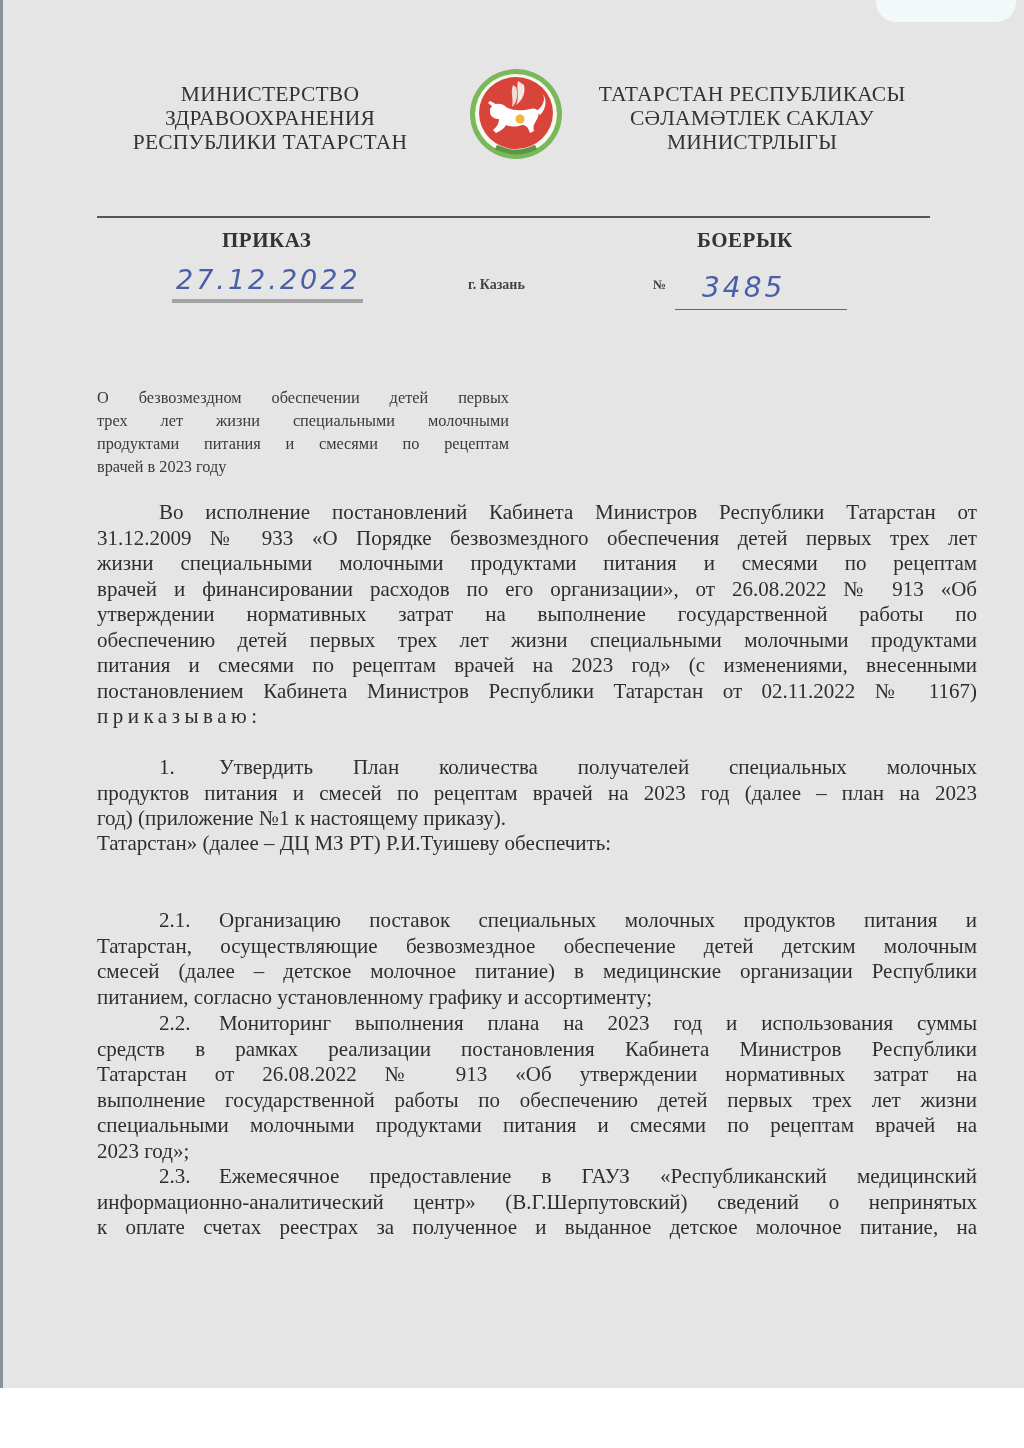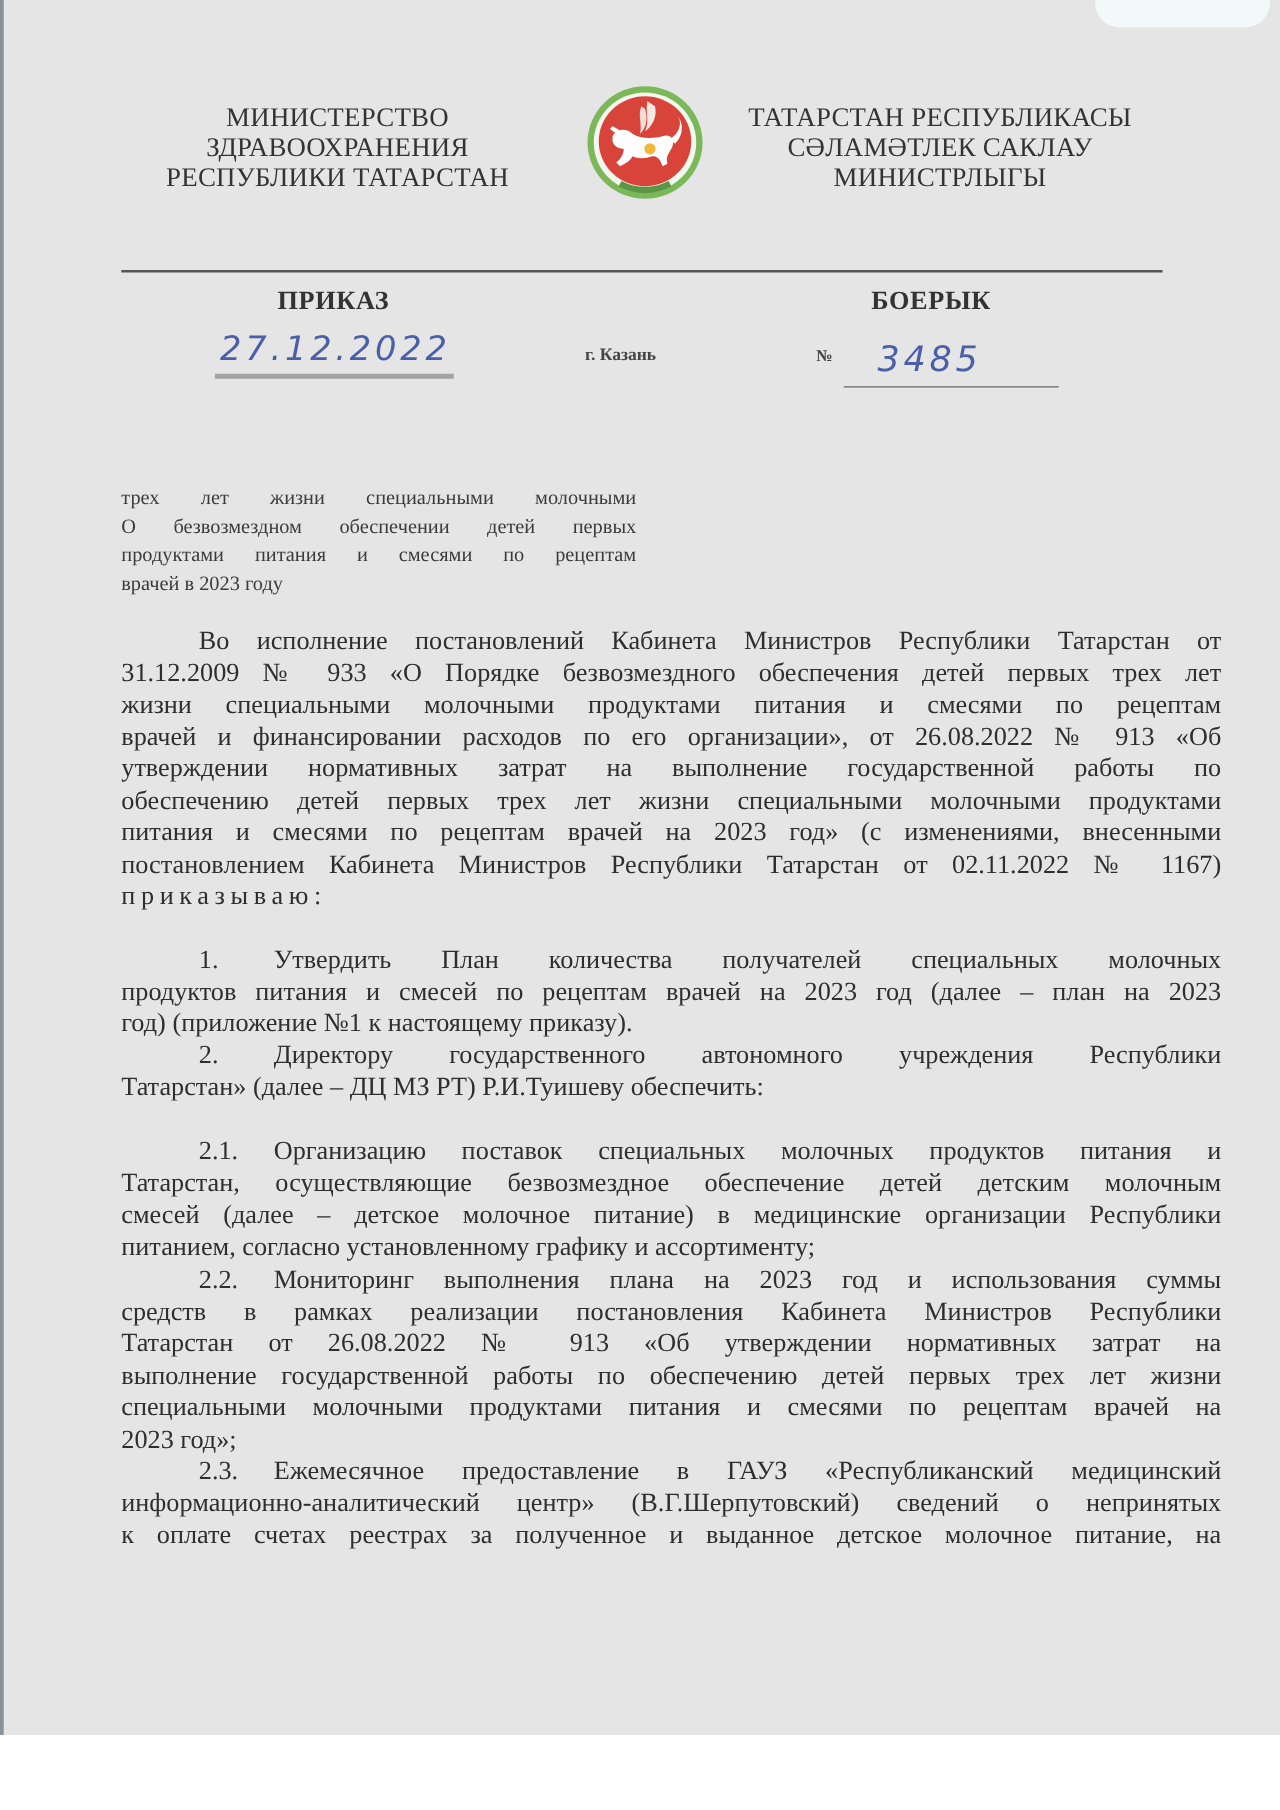--- a/index.html
+++ b/index.html
@@ -253,22 +253,22 @@
   </div>
 
   <div class="city">г. Казань</div>
 
   <div class="num-sign">№</div>
   <div class="number-field">
     <span class="number-value handwriting">3485</span>
   </div>
 
   <div class="subject">
+    <div>О безвозмездном обеспечении детей первых</div>
     <div>трех лет жизни специальными молочными</div>
-    <div>О безвозмездном обеспечении детей первых</div>
     <div>продуктами питания и смесями по рецептам</div>
     <div class="last">врачей в 2023 году</div>
   </div>
 
   <div class="body-text" id="preamble">
     <span class="line indent">Во исполнение постановлений Кабинета Министров Республики Татарстан от</span>
     <span class="line">31.12.2009 № 933 «О Порядке безвозмездного обеспечения детей первых трех лет</span>
     <span class="line">жизни специальными молочными продуктами питания и смесями по рецептам</span>
     <span class="line">врачей и финансировании расходов по его организации», от 26.08.2022 № 913 «Об</span>
     <span class="line">утверждении нормативных затрат на выполнение государственной работы по</span>
@@ -278,21 +278,20 @@
     <span class="line last spaced">приказываю:</span>
   </div>
 
   <div class="body-text" id="item1">
     <span class="line indent"><span class="num">1.</span><span>Утвердить План количества получателей специальных молочных</span></span>
     <span class="line">продуктов питания и смесей по рецептам врачей на 2023 год (далее – план на 2023</span>
     <span class="line last">год) (приложение №1 к настоящему приказу).</span>
   </div>
 
   <div class="body-text" id="item2">
-    <span class="line indent"><span class="num">2.</span><span>Директору государственного автономного учреждения Республики</span></span>
     <span class="line last">Татарстан» (далее – ДЦ МЗ РТ) Р.И.Туишеву обеспечить:</span>
   </div>
 
   <div class="body-text" id="item21">
     <span class="line indent"><span class="num-sub">2.1.</span><span>Организацию поставок специальных молочных продуктов питания и</span></span>
     <span class="line">Татарстан, осуществляющие безвозмездное обеспечение детей детским молочным</span>
     <span class="line">смесей (далее – детское молочное питание) в медицинские организации Республики</span>
     <span class="line last">питанием, согласно установленному графику и ассортименту;</span>
   </div>
 

